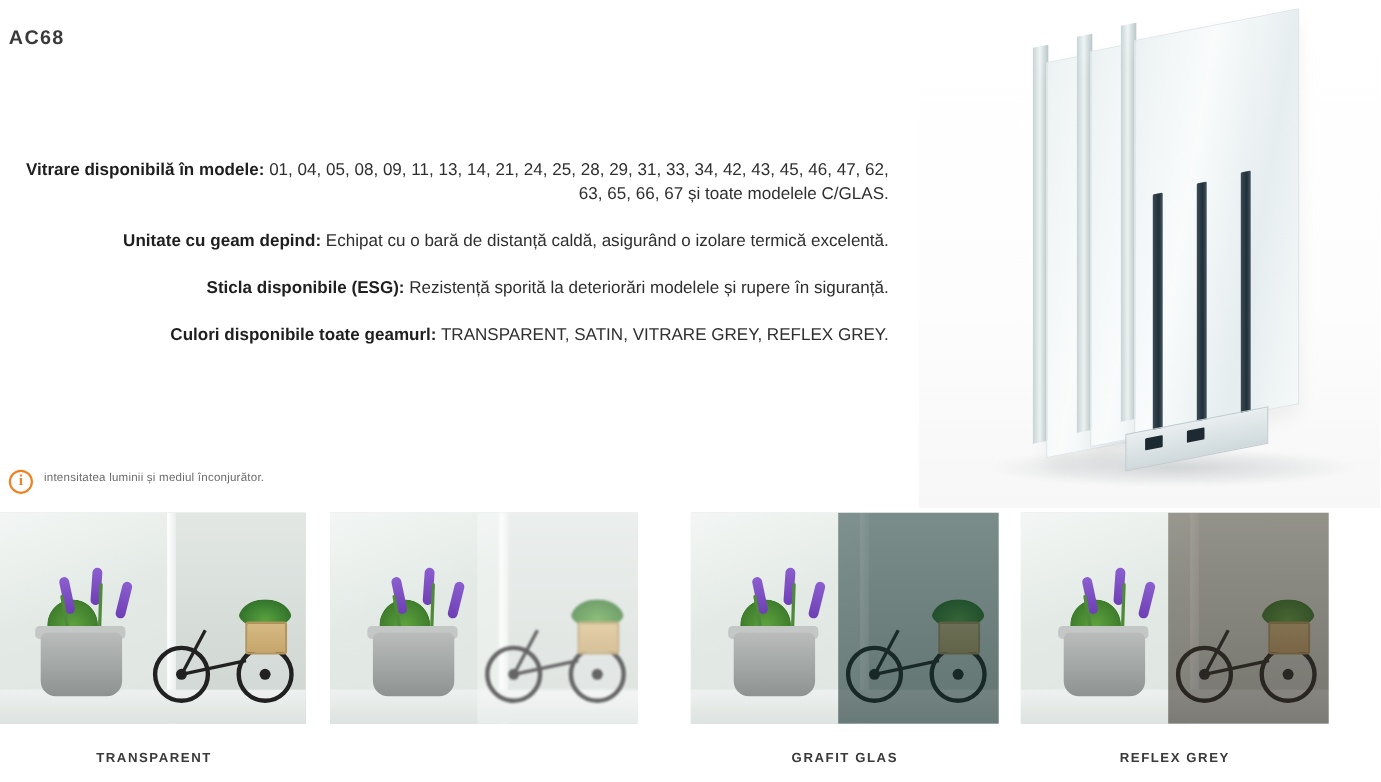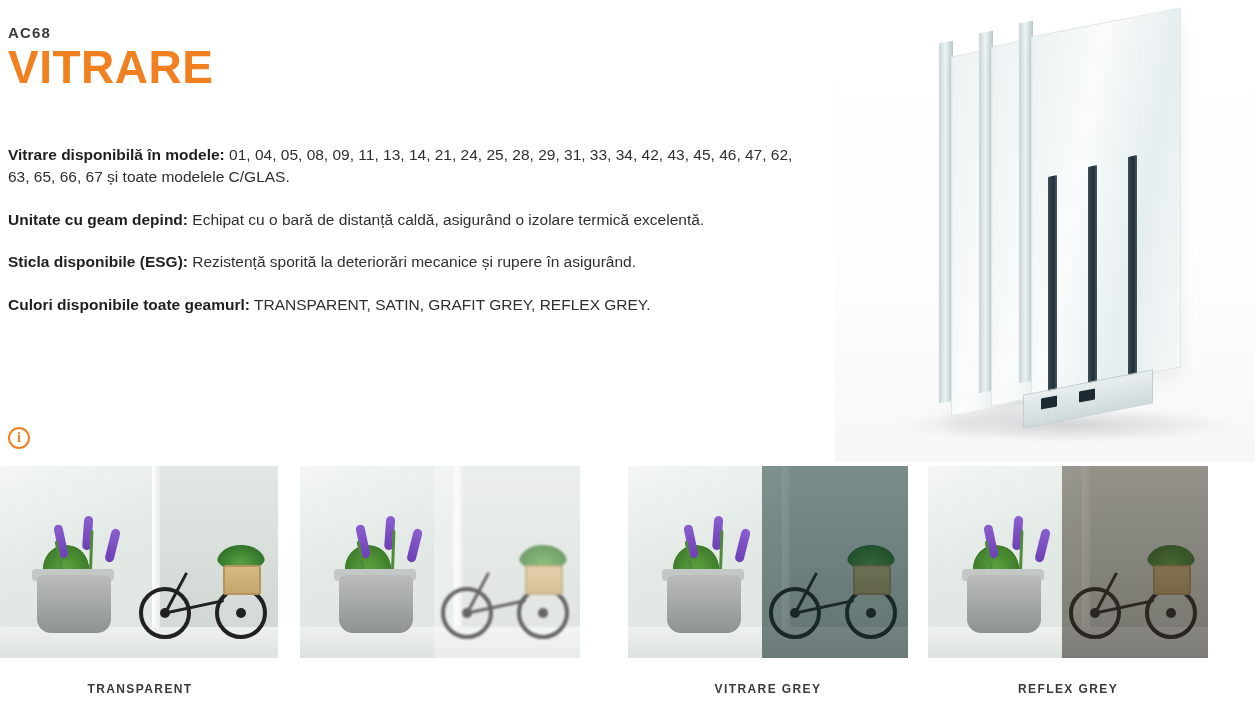--- a/index.html
+++ b/index.html
@@ -20,40 +20,41 @@
     background: #fff;
   }
 
   
   .header {
     position: absolute;
     left: 8px; top: 24px;
     width: 820px;
   }
   .code {
-    font-size: 15px;
+    font-size: 18px;
     font-weight: bold;
     letter-spacing: 1.2px;
     color: #3a3a3a;
     margin: 0 0 2px 0;
   }
   .title {
     font-size: 46px;
     font-weight: bold;
     letter-spacing: 0.5px;
     color: #f08020;
     margin: 0;
     line-height: 1.05;
   }
 
   
   .content {
     position: absolute;
     left: 8px; top: 144px;
     width: 800px;
+    text-align: right;
   }
   .para {
     font-size: 15.5px;
     line-height: 1.45;
     margin: 0 0 20px 0;
     color: #2f2f2f;
   }
   .para:last-child { margin-bottom: 0; }
   .para b {
     font-weight: bold;
@@ -294,41 +295,41 @@
   }
   .s0 .sample-label { padding-left: 4px; }
 </style>
 </head>
 <body>
 
 <div class="page">
 
   <div class="header">
     <div class="code">AC68</div>
-    <h1 class="title">VITRARE</h1>
   </div>
 
   <div class="content">
     <p class="para">
       <b>Vitrare disponibilă în modele:</b><span> 01, 04, 05, 08, 09, 11, 13, 14, 21, 24, 25, 28, 29, 31, 33, 34, 42, 43, 45, 46, 47, 62, 63, 65, 66, 67 și toate modelele C/GLAS.</span>
     </p>
     <p class="para">
       <b>Unitate cu geam depind:</b><span> Echipat cu o bară de distanță caldă, asigurând o izolare termică excelentă.</span>
     </p>
     <p class="para">
-      <b>Sticla disponibile (ESG):</b><span> Rezistență sporită la deteriorări mecanice și rupere în asigurând.</span>
+      <b>Sticla disponibile (ESG):</b><span> Rezistență sporită la deteriorări modelele și rupere în siguranță.</span>
     </p>
     <p class="para">
-      <b>Culori disponibile toate geamurl:</b><span> TRANSPARENT, SATIN, GRAFIT GREY, REFLEX GREY.</span>
+      <b>Culori disponibile toate geamurl:</b><span> TRANSPARENT, SATIN, VITRARE GREY, REFLEX GREY.</span>
     </p>
   </div>
 
   <div class="note">
     <div class="note-icon">i</div>
     <div class="note-text">
+      <div>intensitatea luminii și mediul înconjurător.</div>
     </div>
   </div>
 
   <div class="glass-figure">
     <div class="glass-bg"></div>
     <div class="shadow"></div>
 
     <div class="pane-edge edge1"></div>
     <div class="pane-body pane1"></div>
     <div class="pane-edge edge2"></div>
@@ -429,21 +430,21 @@
             <div class="frame-bar" style="left:24px;bottom:24px;width:62px;transform:rotate(-12deg);"></div>
             <div class="frame-bar" style="left:26px;bottom:24px;width:46px;transform:rotate(-62deg);"></div>
             <div class="basket-greens"></div>
             <div class="basket"></div>
           </div>
         </div>
         <div class="half-right">
           <div class="tint tint-grafit"></div>
         </div>
       </div>
-      <div class="sample-label">VITRARE GREY</div>
+      <div class="sample-label">GRAFIT GLAS</div>
     </div>
 
     <div class="sample s3">
       <div class="sample-img">
         <div class="scene">
           <div class="wall"></div>
           <div class="window-left"></div>
           <div class="mullion"></div>
           <div class="sill"></div>
           <div class="leafy" style="left:16%;bottom:38%;"></div>

